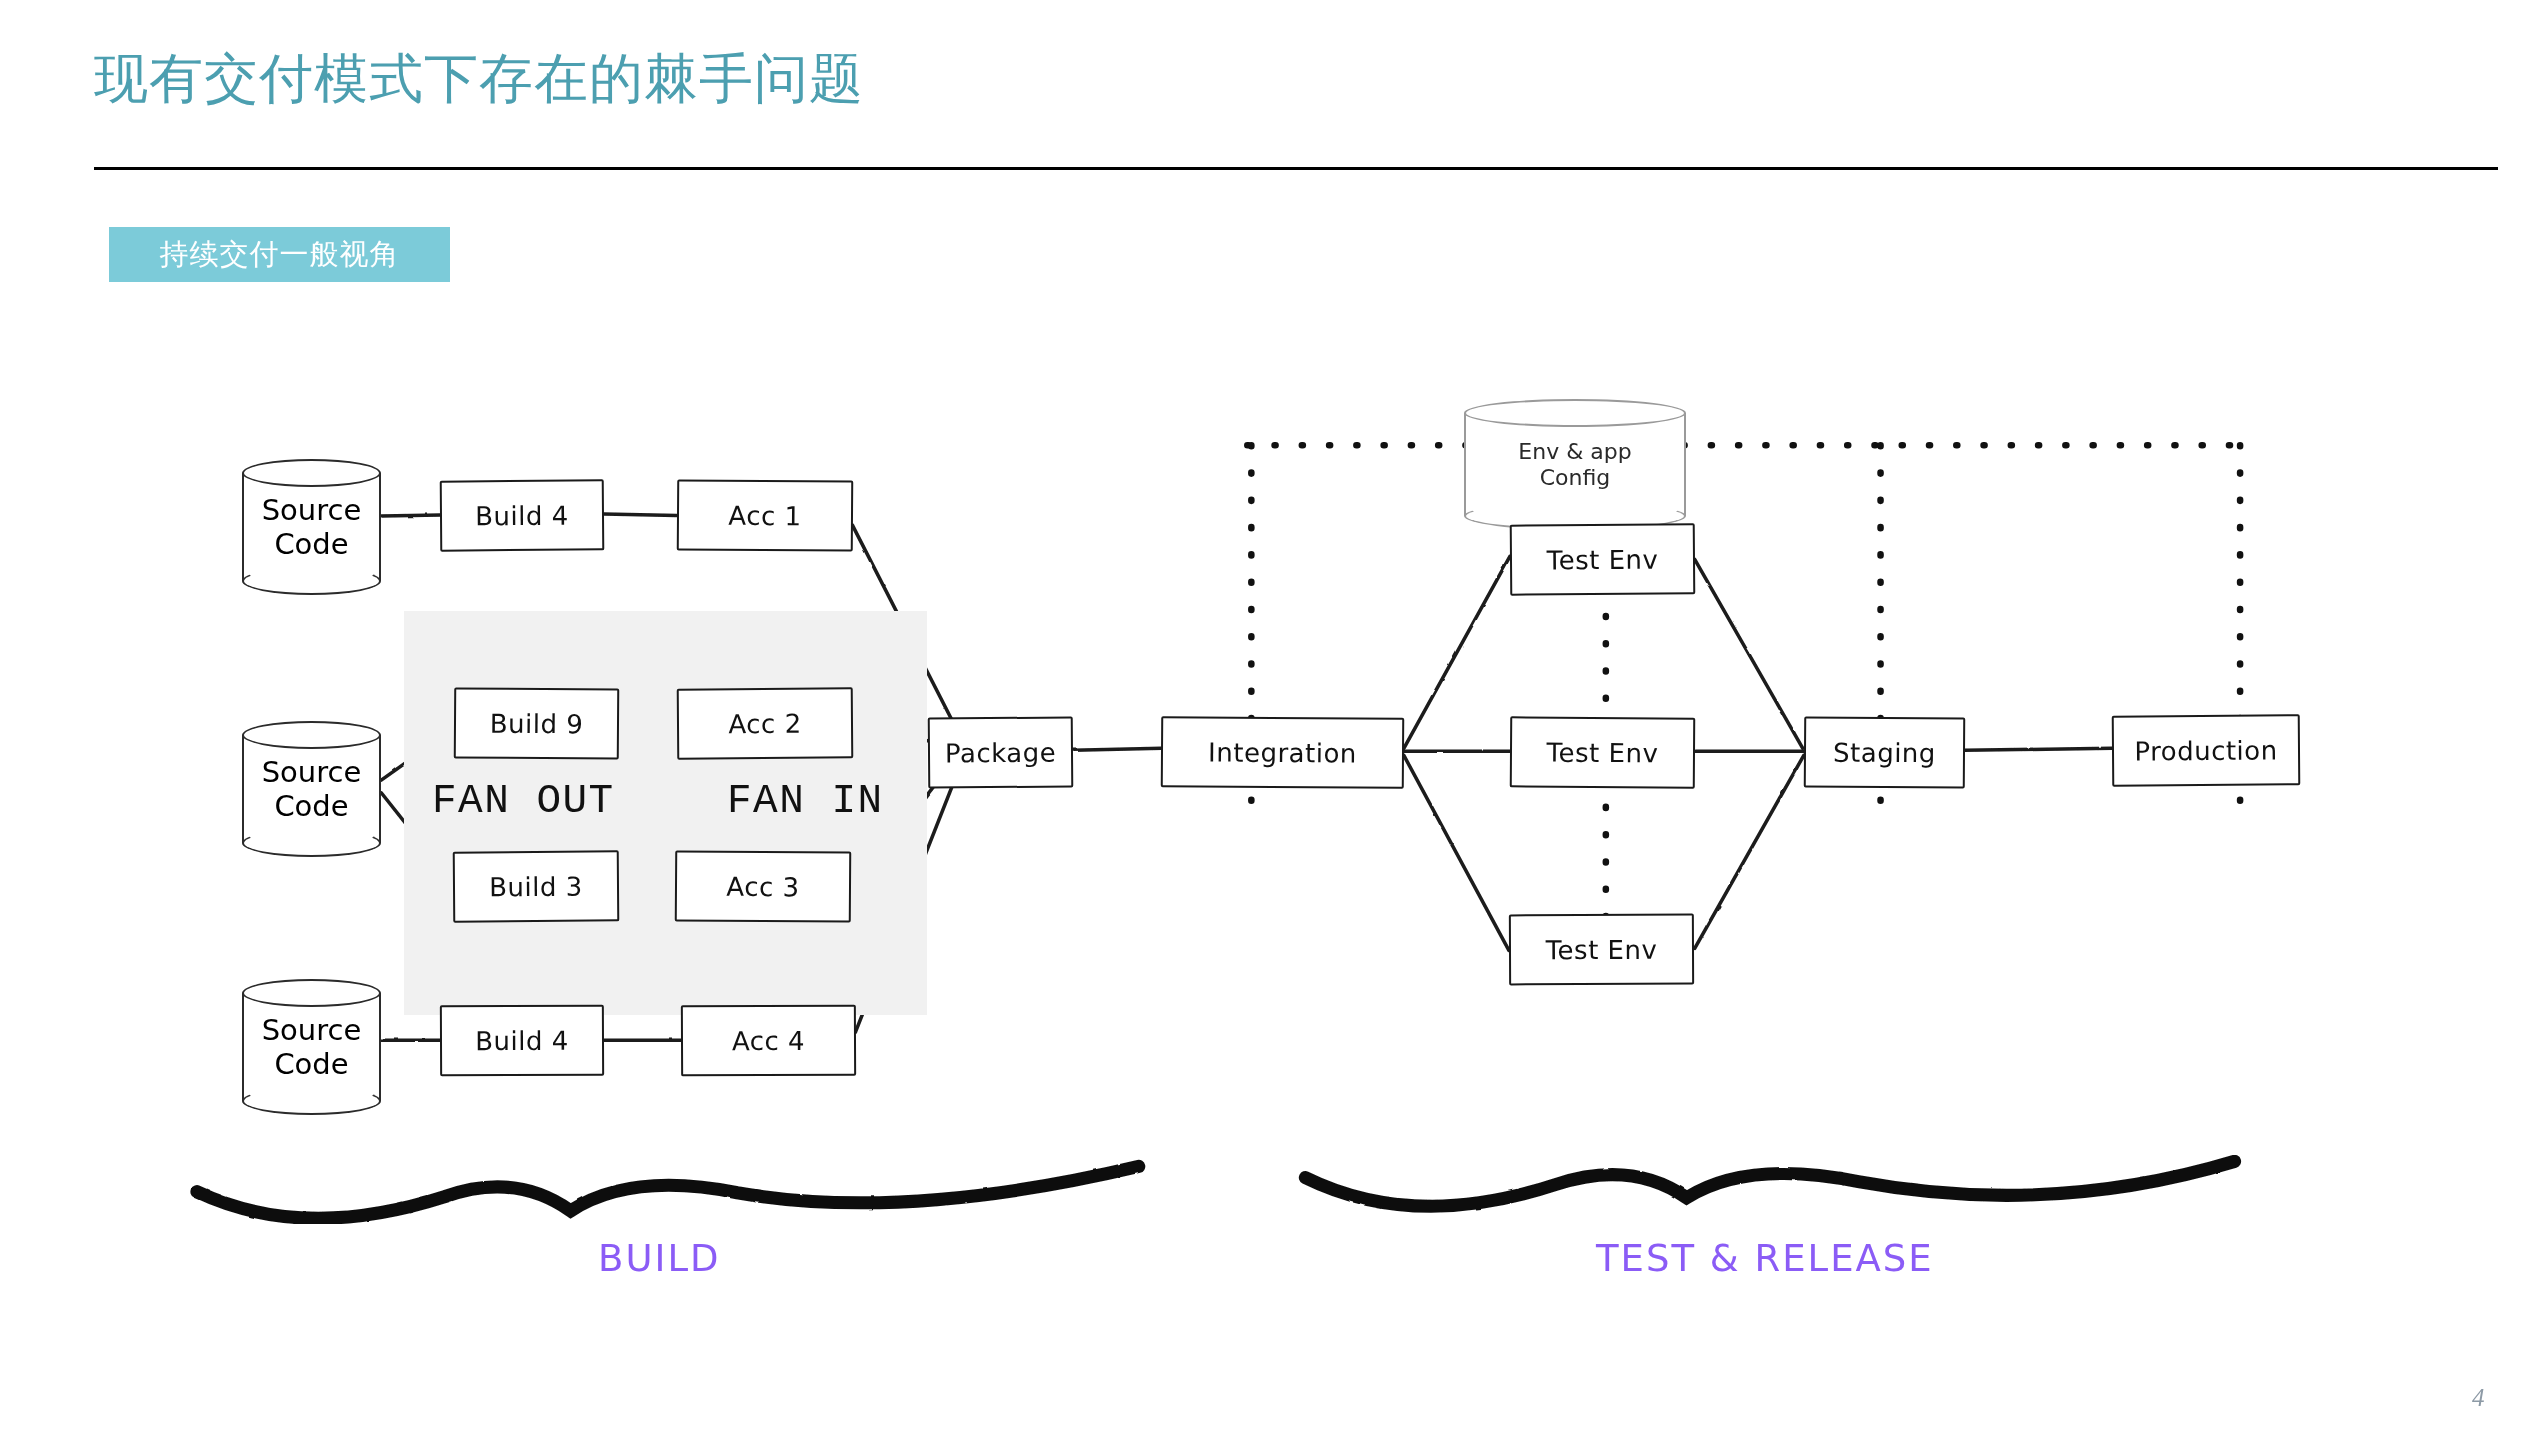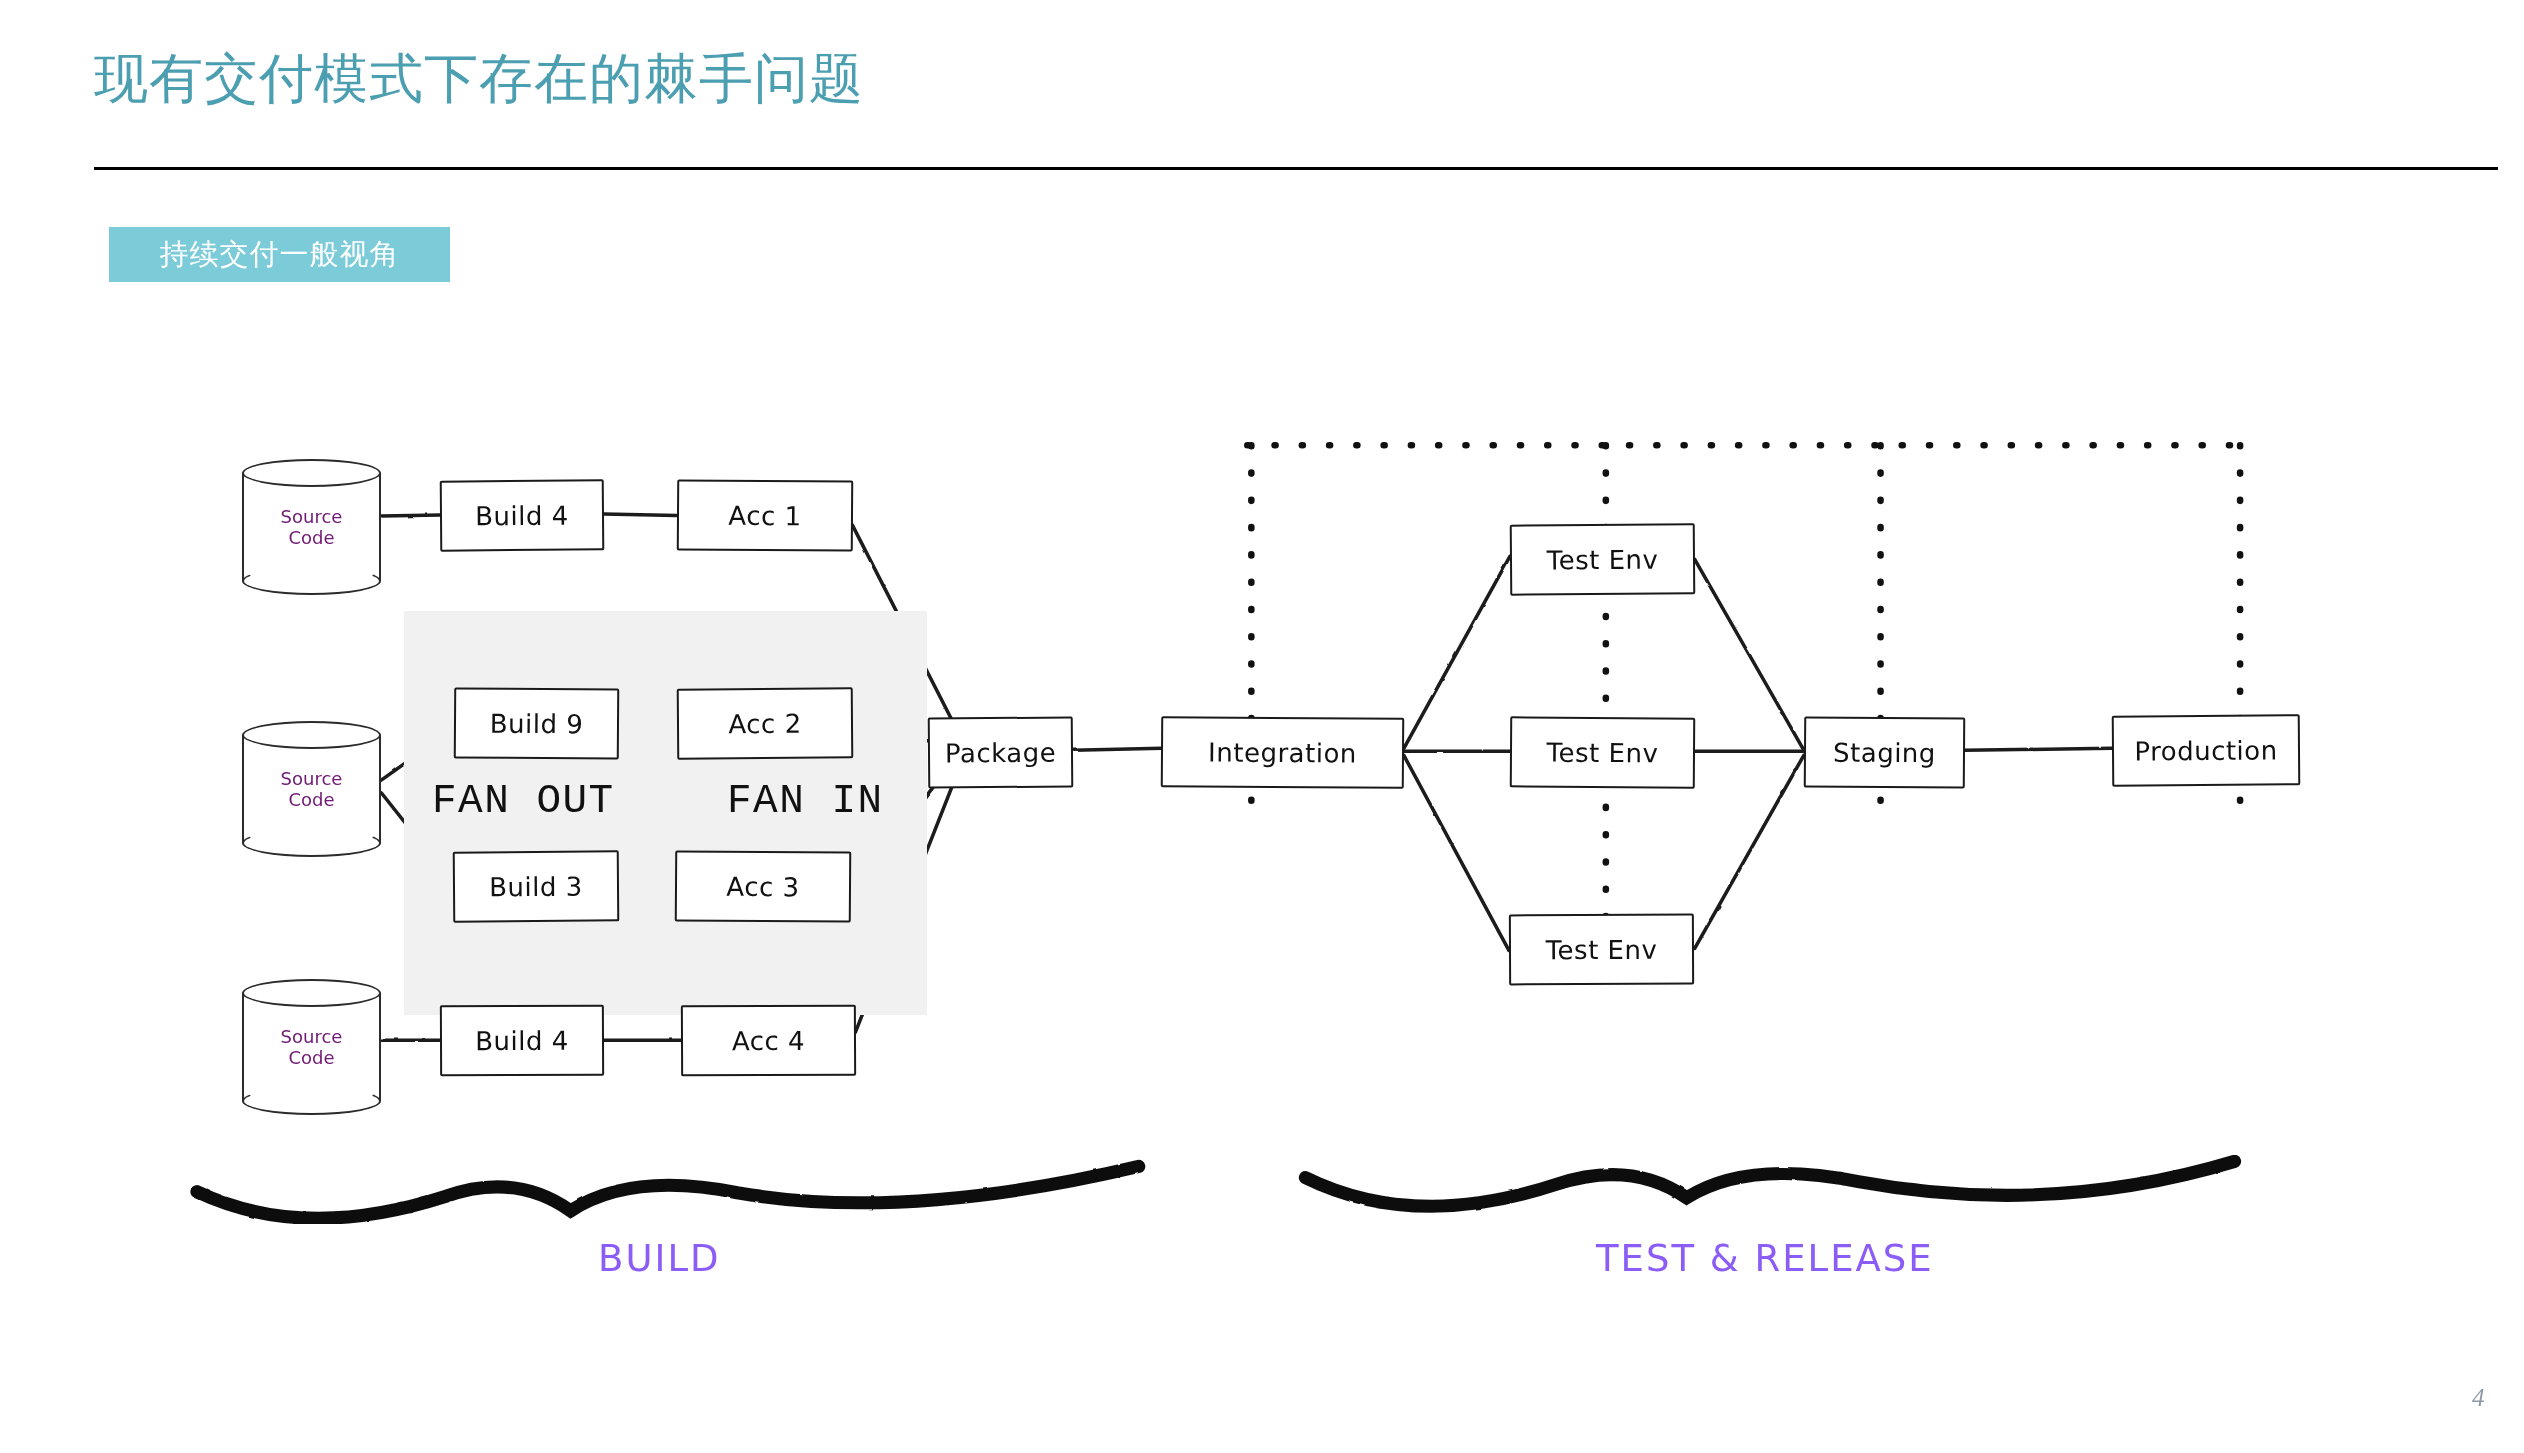--- a/index.html
+++ b/index.html
@@ -132,23 +132,23 @@
   .cylinder .cyl-bottom { bottom: 0; border-top-color: transparent; }
   .cylinder .cyl-label {
     position: absolute;
     left: 0; top: 0;
     width: 100%; height: 100%;
     display: flex;
     flex-direction: column;
     align-items: center;
     justify-content: center;
     font-family: "DejaVu Sans", sans-serif;
-    font-size: 18px;
+    font-size: 29px;
     line-height: 1.18;
-    color: #701a75;
+    color: #000000;
     text-align: center;
     z-index: 2;
   }
   .cylinder.light .cyl-body { border-left-color: #9a9a9a; border-right-color: #9a9a9a; }
   .cylinder.light .cyl-top,
   .cylinder.light .cyl-bottom { border-color: #9a9a9a; }
   .cylinder.light .cyl-bottom { border-top-color: transparent; }
   .cylinder.light .cyl-label { font-size: 22px; color: #2a2a2a; }
 
   
@@ -324,20 +324,29 @@
   <div class="fan-label" style="left:432px; top:465px;">FAN OUT</div>
   <div class="fan-label" style="left:727px; top:465px;">FAN IN</div>
 
   <div class="node skew-a" style="left:928px; top:404px; width:145px; height:71px;">
     <span>Package</span>
   </div>
   <div class="node skew-b" style="left:1161px; top:404px; width:243px; height:71px;">
     <span>Integration</span>
   </div>
 
+  <div class="cylinder light" style="left:1464px; top:86px; width:222px; height:131px;">
+    <div class="cyl-body"></div>
+    <div class="cyl-bottom"></div>
+    <div class="cyl-top"></div>
+    <div class="cyl-label">
+      <span>Env &amp; app</span>
+      <span>Config</span>
+    </div>
+  </div>
 
   <div class="node skew-a" style="left:1510px; top:211px; width:185px; height:71px;">
     <span>Test Env</span>
   </div>
   <div class="node skew-b" style="left:1510px; top:404px; width:185px; height:71px;">
     <span>Test Env</span>
   </div>
   <div class="node skew-c" style="left:1509px; top:601px; width:185px; height:71px;">
     <span>Test Env</span>
   </div>

